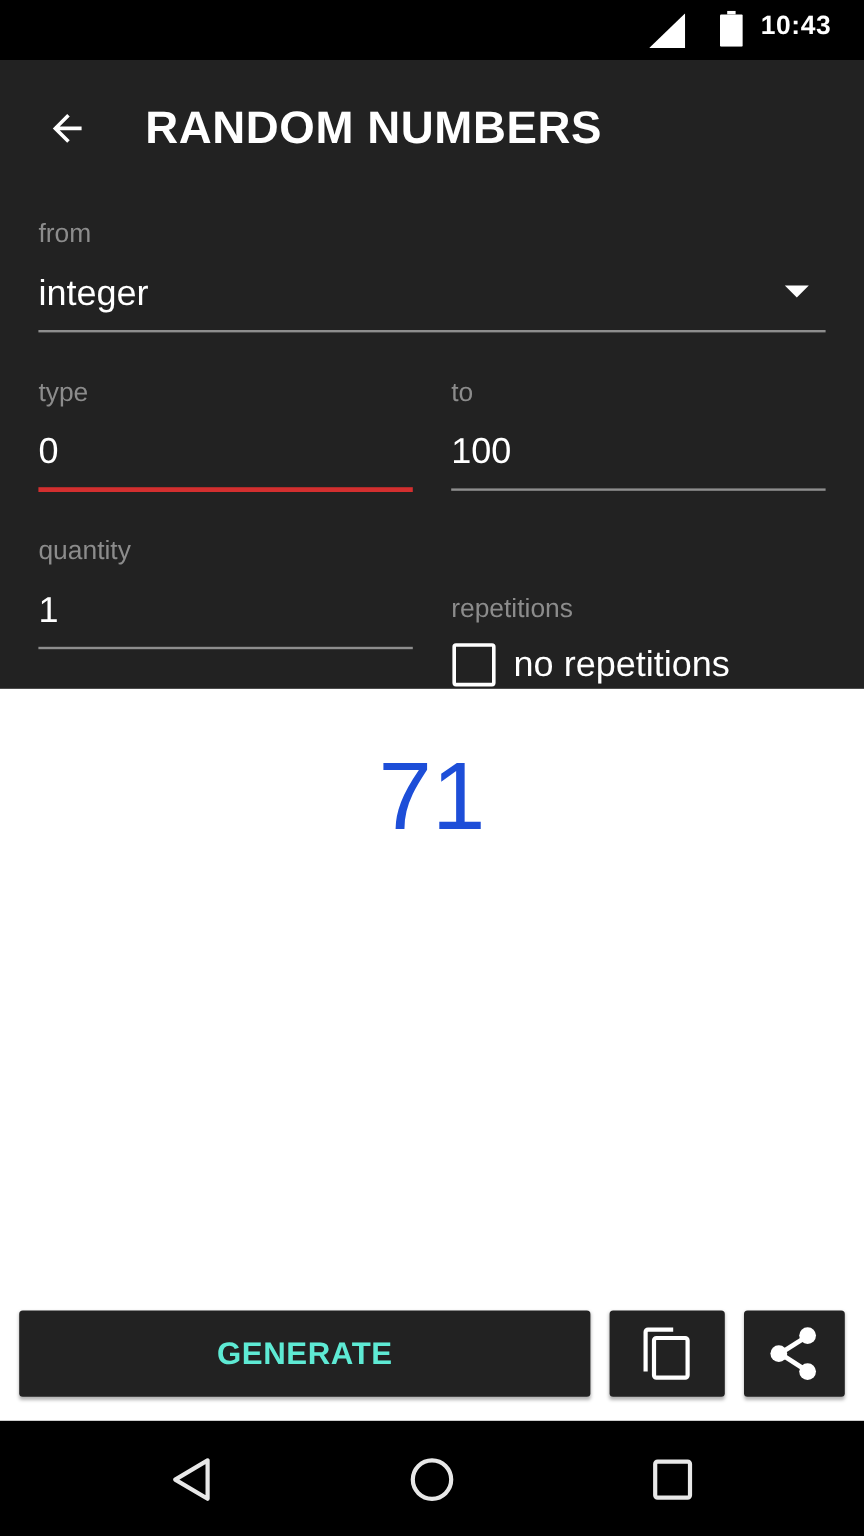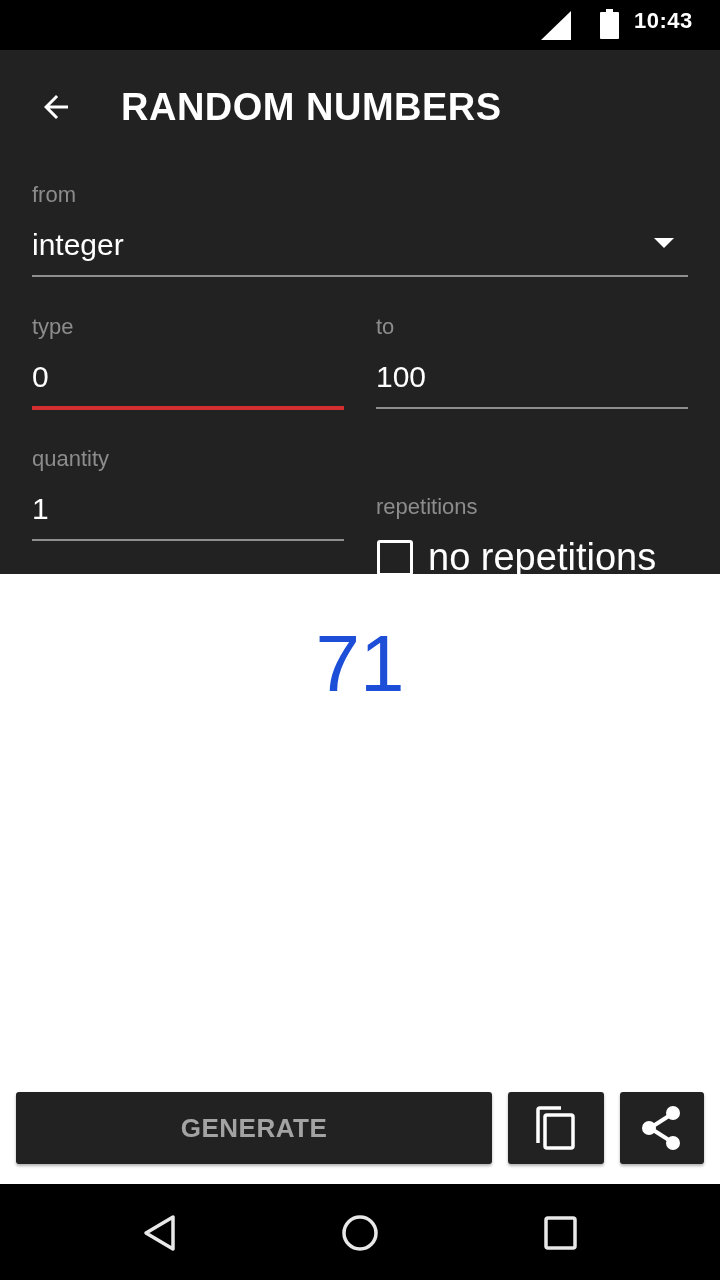--- a/index.html
+++ b/index.html
@@ -33,26 +33,26 @@
   .rep-field { left: 376px; top: 394px; width: 312px; height: 100px; margin-top: 48px; }
 
   .from-field .label, .to-field .label, .qty-field .label, .rep-field .label { top: 2px; }
   .from-field .value, .to-field .value, .qty-field .value { top: 48px; }
   .from-field .underline { top: 94px; width: 312px; }
   .to-field .underline { top: 95px; width: 312px; }
   .qty-field .underline { top: 95px; width: 312px; }
 
   .checkbox-row { position: absolute; left: 0; top: 44px; display: flex; align-items: center; cursor: pointer; }
   .checkbox { width: 36px; height: 36px; border: 3px solid #fff; border-radius: 3px; margin-left: 1px; }
-  .checkbox-label { font-size: 38px; color: #fff; margin-left: 15px; }
+  .checkbox-label { font-size: 30px; color: #fff; margin-left: 15px; }
 
   .result { position: absolute; left: 0; top: 618px; width: 720px; text-align: center; font-size: 80px; color: #1d4ed8; }
 
   .btn { position: absolute; top: 1092px; height: 72px; background: #222222; border-radius: 3px; box-shadow: 0 2px 3px rgba(0,0,0,0.3); display: flex; align-items: center; justify-content: center; cursor: pointer; }
-  .generate-btn { left: 16px; width: 476px; color: #a3a3a3; font-size: 26px; font-weight: bold; letter-spacing: 0.5px; }
+  .generate-btn { left: 16px; width: 476px; color: #5eead4; font-size: 26px; font-weight: bold; letter-spacing: 0.5px; }
   .copy-btn { left: 508px; width: 96px; }
   .share-btn { left: 620px; width: 84px; }
 
   .nav-bar { position: absolute; left: 0; top: 1184px; width: 720px; height: 96px; background: #000; }
   .nav-btn { position: absolute; top: 24px; width: 50px; height: 50px; display: flex; align-items: center; justify-content: center; cursor: pointer; }
   .nav-back { left: 135px; }
   .nav-home { left: 335px; }
   .nav-recent { left: 535px; }
 </style>
 </head>

